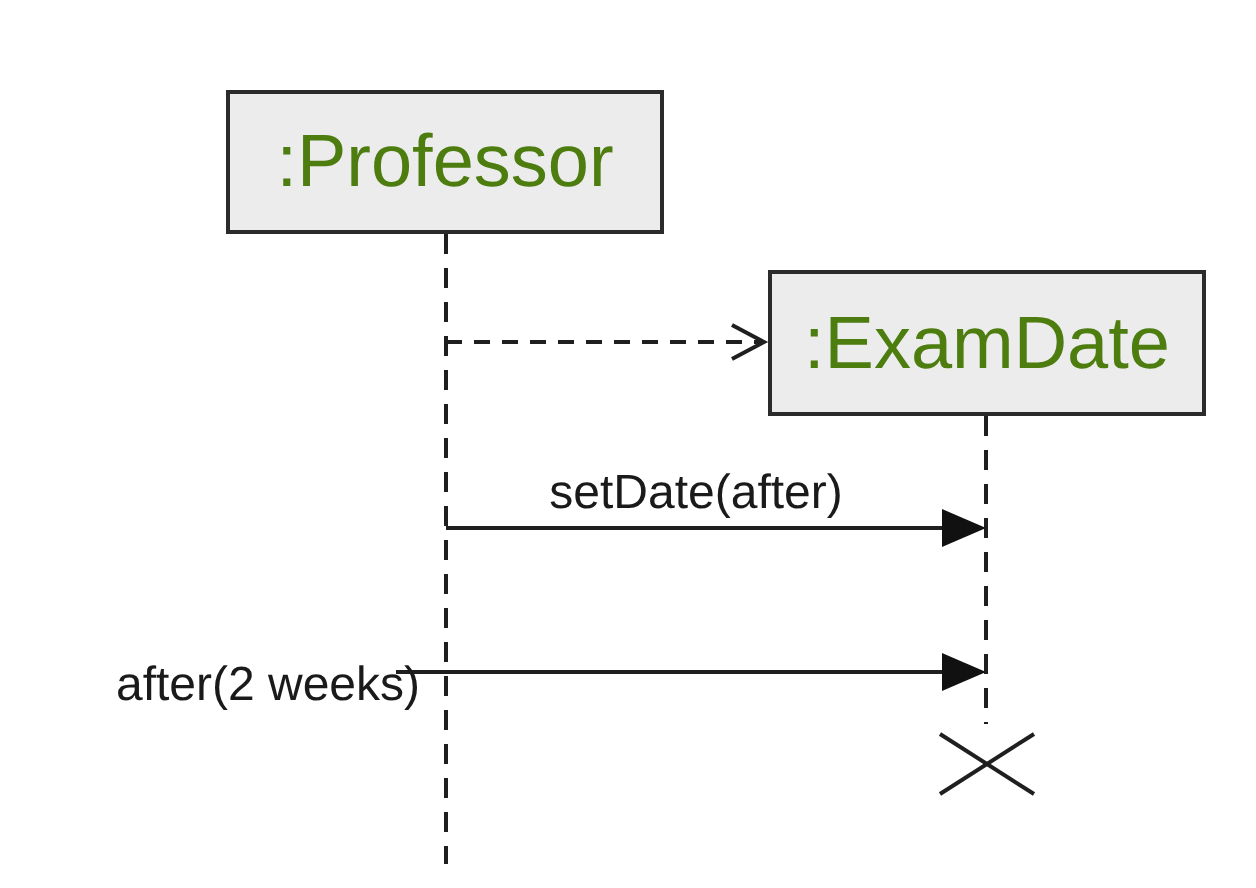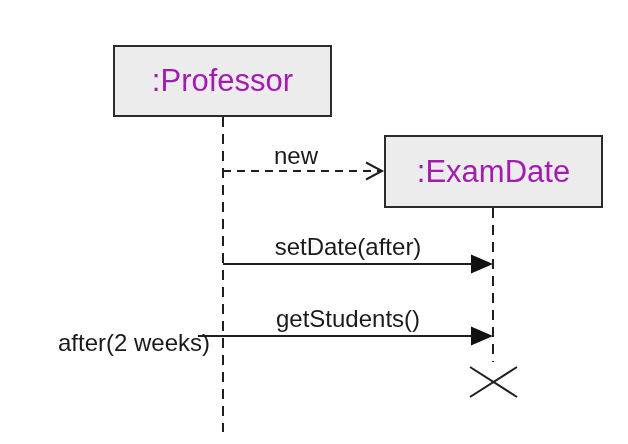--- a/index.html
+++ b/index.html
@@ -21,22 +21,22 @@
     top: 0;
   }
   .object-box {
     position: absolute;
     box-sizing: border-box;
     background: #ececec;
     border: 2px solid #2b2b2b;
     display: flex;
     align-items: center;
     justify-content: center;
-    font-size: 31px;
-    color: #a21caf;
+    font-size: 37px;
+    color: #4d7c0f;
     letter-spacing: 0px;
   }
   .box-professor { left: 113px; top: 45px;  width: 219px; height: 72px; }
   .box-examdate  { left: 384px; top: 135px; width: 219px; height: 73px; justify-content: center; }
   .msg-label {
     position: absolute;
     font-size: 24px;
     line-height: 26px;
     color: #1a1a1a;
     white-space: nowrap;
@@ -74,21 +74,19 @@
   </svg>
 
   <div class="object-box box-professor">
     <span>:Professor</span>
   </div>
 
   <div class="object-box box-examdate">
     <span>:ExamDate</span>
   </div>
 
-  <div class="msg-label lbl-new">new</div>
 
   <div class="msg-label lbl-setdate">setDate(after)</div>
 
-  <div class="msg-label lbl-getstudents">getStudents()</div>
 
   <div class="msg-label lbl-after">after(2 weeks)</div>
 
 </div>
 
 </body></html>

